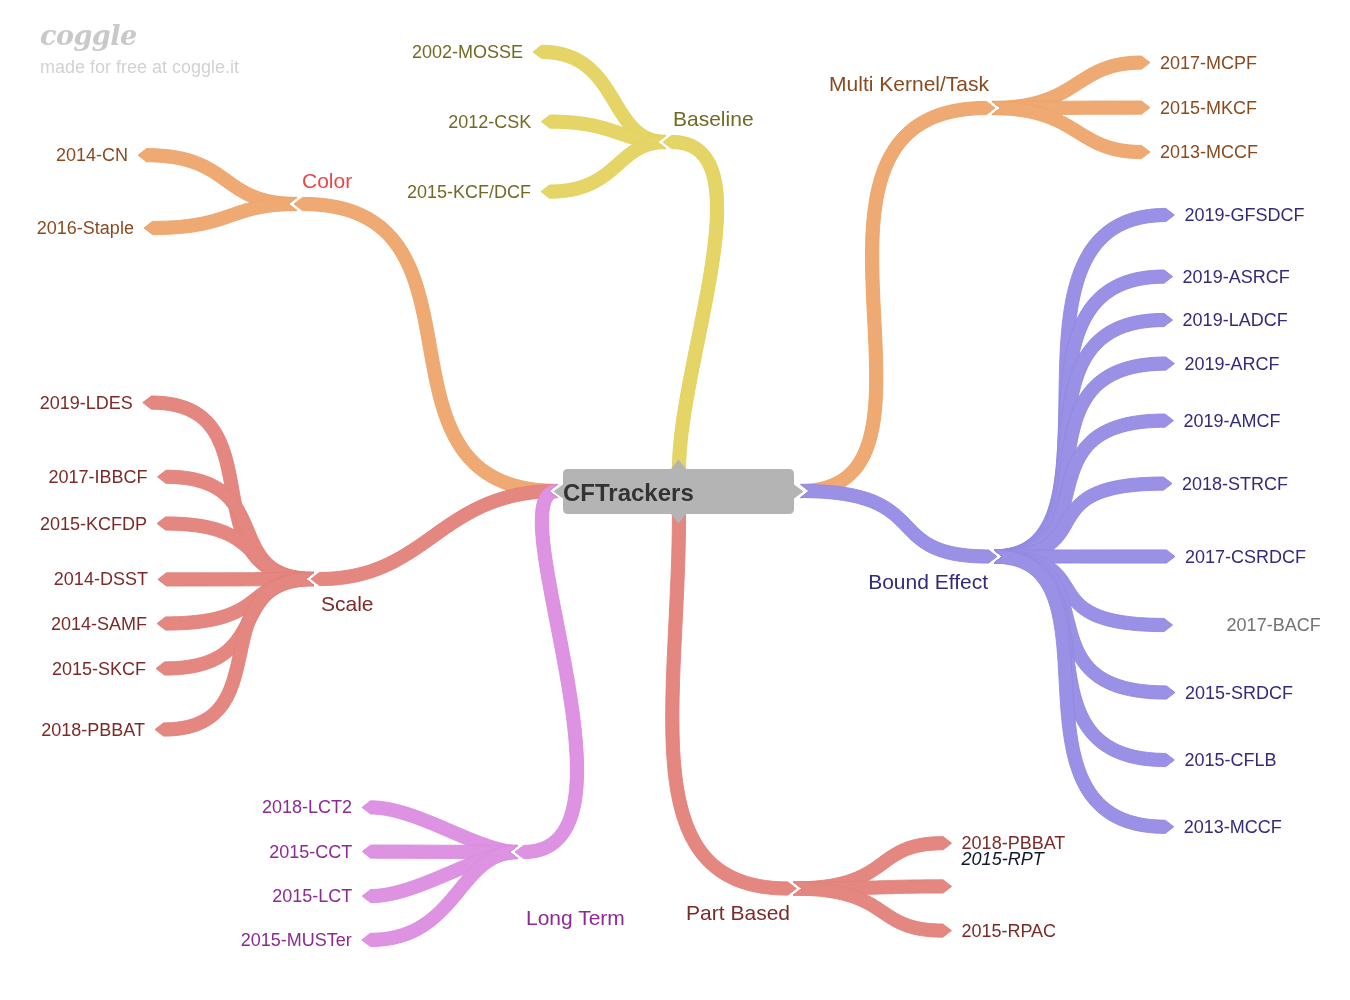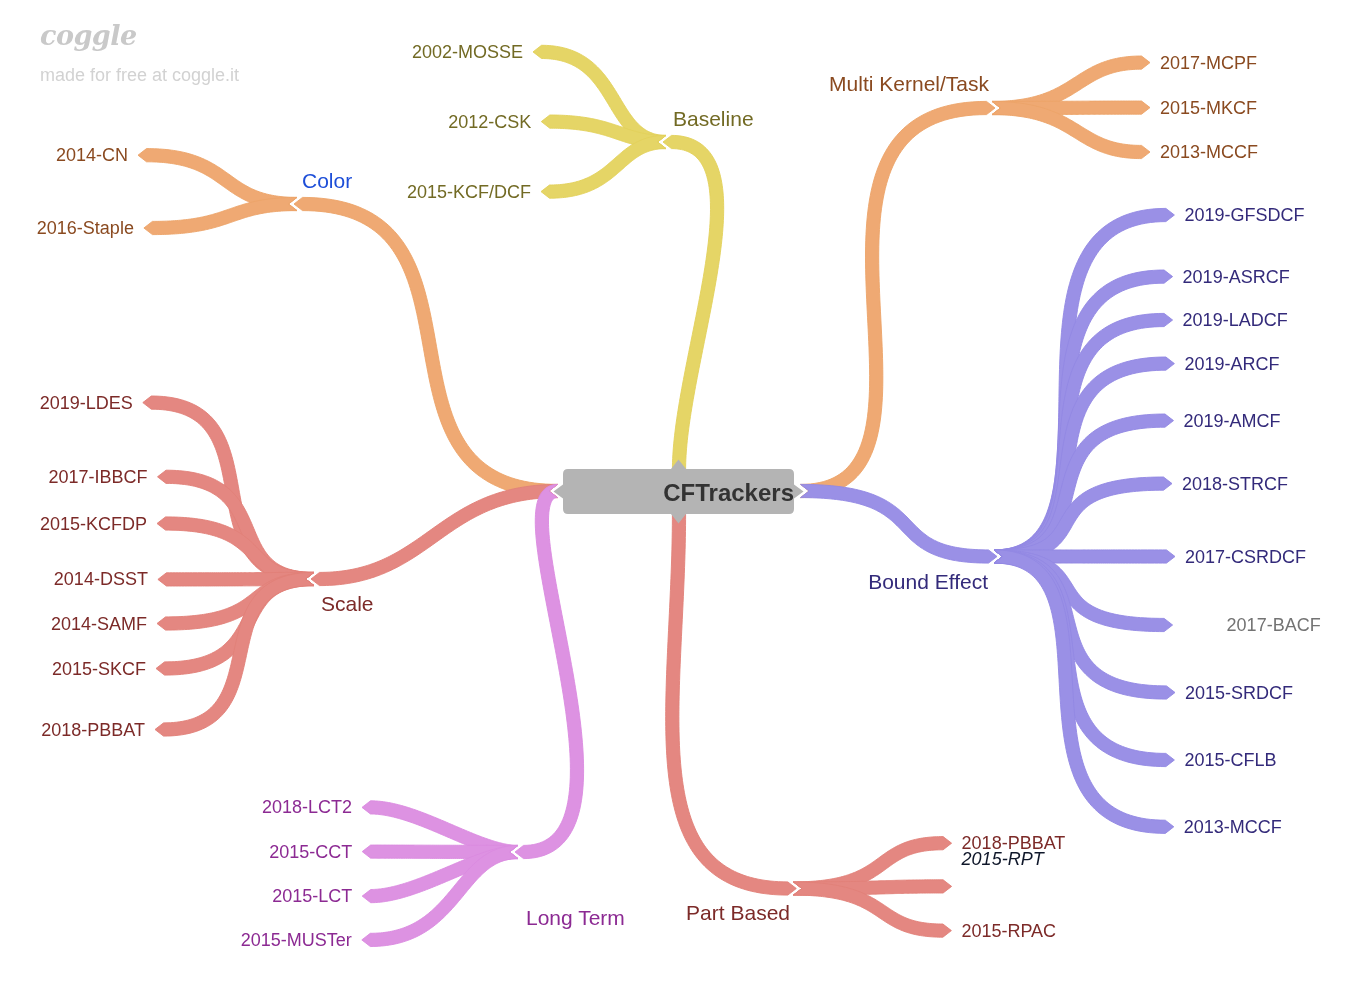--- a/index.html
+++ b/index.html
@@ -6,21 +6,21 @@
   html,body{margin:0;padding:0;width:1350px;height:1000px;background:#ffffff;overflow:hidden;}
   body{font-family:"Liberation Sans",sans-serif;-webkit-font-smoothing:antialiased;}
   #canvas{position:relative;width:1336px;height:1000px;}
   #branches,#rootlayer{position:absolute;left:0;top:0;width:1350px;height:1000px;}
   .label{position:absolute;white-space:nowrap;font-size:18px;line-height:1;}
   .label.main{font-size:21px;}
   .label.r{transform:translate(0,-50%);}
   .label.l{transform:translate(-100%,-50%);}
   #brand{position:absolute;left:40px;top:20px;}
   #brand .bw{font-family:"DejaVu Serif",serif;font-style:italic;font-weight:700;font-size:27px;color:#c9c9c9;letter-spacing:-0.5px;}
-  #brand .bs{font-size:18px;color:#d2d2d2;margin-top:14px;}
+  #brand .bs{font-size:18px;color:#d2d2d2;margin-top:6px;}
   #roottext{position:absolute;font-weight:bold;font-size:24px;color:#333;white-space:nowrap;}
 </style>
 </head>
 <body>
 
 <div id="canvas">
   <svg id="branches" viewBox="0 0 1350 1000">
       <path d="M557.50 484.40L551.44 484.31L545.62 484.04L540.03 483.61L534.66 483.00L529.52 482.24L524.60 481.31L519.89 480.24L515.38 479.02L511.08 477.66L506.96 476.16L503.03 474.52L499.29 472.76L495.71 470.87L492.30 468.86L489.04 466.73L485.94 464.49L482.98 462.13L480.16 459.65L477.47 457.07L474.91 454.38L472.46 451.58L470.14 448.67L467.92 445.66L465.81 442.55L463.80 439.35L461.89 436.04L460.08 432.65L458.35 429.16L456.71 425.59L455.16 421.93L453.68 418.19L452.27 414.38L450.94 410.50L449.67 406.55L448.47 402.53L447.32 398.46L446.23 394.32L445.19 390.14L444.19 385.91L443.24 381.64L442.32 377.32L441.43 372.97L440.57 368.59L439.73 364.18L438.90 359.75L438.10 355.29L437.30 350.83L436.50 346.35L435.70 341.86L434.90 337.37L434.08 332.87L433.25 328.39L432.39 323.91L431.52 319.44L430.61 314.98L429.66 310.55L428.67 306.14L427.64 301.75L426.55 297.40L425.41 293.07L424.21 288.79L422.93 284.55L421.59 280.35L420.16 276.20L418.65 272.10L417.06 268.06L415.36 264.08L413.56 260.16L411.66 256.32L409.64 252.55L407.51 248.85L405.25 245.24L402.86 241.72L400.33 238.29L397.66 234.96L394.85 231.73L391.89 228.62L388.77 225.62L385.49 222.75L382.05 220.01L378.44 217.40L374.67 214.93L370.72 212.60L366.61 210.43L362.31 208.41L357.83 206.54L353.18 204.85L348.33 203.31L343.30 201.95L338.08 200.76L332.66 199.75L327.05 198.91L321.23 198.25L315.20 197.78L308.96 197.50L302.50 197.40L294.00 204.00L302.50 210.60L308.56 210.69L314.38 210.96L319.97 211.39L325.34 212.00L330.48 212.76L335.40 213.69L340.11 214.76L344.62 215.98L348.92 217.34L353.04 218.84L356.97 220.48L360.71 222.24L364.29 224.13L367.70 226.14L370.96 228.27L374.06 230.51L377.02 232.87L379.84 235.35L382.53 237.93L385.09 240.62L387.54 243.42L389.86 246.33L392.08 249.34L394.19 252.45L396.20 255.65L398.11 258.96L399.92 262.35L401.65 265.84L403.29 269.41L404.84 273.07L406.32 276.81L407.73 280.62L409.06 284.50L410.33 288.45L411.53 292.47L412.68 296.54L413.77 300.68L414.81 304.86L415.81 309.09L416.76 313.36L417.68 317.68L418.57 322.03L419.43 326.41L420.27 330.82L421.10 335.25L421.90 339.71L422.70 344.17L423.50 348.65L424.30 353.14L425.10 357.63L425.92 362.13L426.75 366.61L427.61 371.09L428.48 375.56L429.39 380.02L430.34 384.45L431.33 388.86L432.36 393.25L433.45 397.60L434.59 401.93L435.79 406.21L437.07 410.45L438.41 414.65L439.84 418.80L441.35 422.90L442.94 426.94L444.64 430.92L446.44 434.84L448.34 438.68L450.36 442.45L452.49 446.15L454.75 449.76L457.14 453.28L459.67 456.71L462.34 460.04L465.15 463.27L468.11 466.38L471.23 469.38L474.51 472.25L477.95 474.99L481.56 477.60L485.33 480.07L489.28 482.40L493.39 484.57L497.69 486.59L502.17 488.46L506.82 490.15L511.67 491.69L516.70 493.05L521.92 494.24L527.34 495.25L532.95 496.09L538.77 496.75L544.80 497.22L551.04 497.50L557.50 497.60L549.00 491.00Z" fill="#efa973" stroke="#eca469" stroke-width="0.9" stroke-linejoin="round"></path>
       <path d="M297.00 197.40L294.68 197.38L292.42 197.34L290.22 197.27L288.08 197.16L286.00 197.03L283.97 196.88L282.00 196.69L280.08 196.48L278.21 196.25L276.39 195.99L274.62 195.71L272.90 195.41L271.22 195.09L269.59 194.74L268.00 194.38L266.45 193.99L264.94 193.59L263.47 193.17L262.03 192.73L260.63 192.27L259.26 191.80L257.92 191.31L256.62 190.80L255.34 190.28L254.08 189.75L252.85 189.20L251.65 188.63L250.46 188.06L249.29 187.47L248.15 186.86L247.02 186.25L245.90 185.62L244.80 184.98L243.71 184.33L242.63 183.66L241.56 182.99L240.50 182.31L239.44 181.61L238.39 180.91L237.34 180.20L236.30 179.48L235.25 178.75L234.21 178.01L233.16 177.27L232.11 176.52L231.06 175.76L230.00 175.00L228.93 174.24L227.86 173.47L226.77 172.70L225.68 171.92L224.57 171.14L223.45 170.37L222.32 169.59L221.17 168.81L220.00 168.04L218.81 167.27L217.61 166.50L216.38 165.74L215.13 164.98L213.86 164.23L212.57 163.48L211.25 162.75L209.90 162.02L208.53 161.30L207.12 160.60L205.69 159.91L204.23 159.23L202.73 158.56L201.20 157.91L199.64 157.27L198.04 156.65L196.41 156.05L194.74 155.47L193.04 154.90L191.29 154.36L189.50 153.83L187.68 153.33L185.81 152.84L183.90 152.39L181.94 151.95L179.94 151.54L177.89 151.15L175.79 150.79L173.65 150.45L171.46 150.14L169.21 149.85L166.91 149.60L164.56 149.37L162.16 149.17L159.69 149.00L157.18 148.86L154.60 148.74L151.96 148.66L149.26 148.62L146.50 148.60L138.00 155.20L146.50 161.80L149.10 161.82L151.64 161.86L154.11 161.94L156.52 162.04L158.87 162.17L161.15 162.33L163.38 162.51L165.54 162.72L167.65 162.96L169.70 163.22L171.70 163.50L173.64 163.81L175.53 164.14L177.38 164.49L179.17 164.86L180.92 165.24L182.62 165.65L184.27 166.08L185.89 166.53L187.46 166.99L188.99 167.47L190.49 167.96L191.95 168.47L193.37 169.00L194.76 169.54L196.12 170.09L197.45 170.66L198.76 171.24L200.03 171.83L201.28 172.44L202.51 173.05L203.71 173.68L204.90 174.32L206.07 174.97L207.21 175.63L208.35 176.30L209.47 176.98L210.57 177.67L211.67 178.37L212.75 179.07L213.83 179.79L214.90 180.51L215.96 181.24L217.02 181.97L218.08 182.71L219.13 183.46L220.18 184.21L221.24 184.96L222.30 185.72L223.36 186.49L224.43 187.25L225.50 188.02L226.58 188.79L227.67 189.55L228.77 190.32L229.88 191.09L231.01 191.85L232.15 192.62L233.30 193.37L234.47 194.13L235.66 194.88L236.87 195.62L238.10 196.35L239.35 197.08L240.62 197.79L241.92 198.50L243.24 199.20L244.59 199.88L245.96 200.55L247.36 201.20L248.80 201.84L250.26 202.47L251.75 203.07L253.28 203.66L254.83 204.23L256.43 204.78L258.05 205.32L259.72 205.82L261.42 206.31L263.15 206.78L264.93 207.22L266.75 207.63L268.61 208.03L270.51 208.39L272.45 208.73L274.44 209.05L276.47 209.34L278.55 209.60L280.67 209.83L282.85 210.03L285.08 210.20L287.35 210.34L289.68 210.45L292.07 210.53L294.50 210.58L297.00 210.60L288.50 204.00Z" fill="#efa973" stroke="#eca469" stroke-width="0.9" stroke-linejoin="round"></path>
       <path d="M297.00 197.40L294.82 197.41L292.69 197.43L290.60 197.47L288.55 197.52L286.55 197.59L284.59 197.68L282.67 197.77L280.79 197.89L278.95 198.01L277.15 198.15L275.39 198.30L273.66 198.46L271.96 198.64L270.30 198.83L268.67 199.03L267.07 199.24L265.51 199.46L263.97 199.69L262.47 199.94L260.99 200.19L259.53 200.45L258.11 200.73L256.71 201.01L255.33 201.30L253.97 201.60L252.64 201.90L251.33 202.22L250.04 202.54L248.77 202.86L247.52 203.20L246.29 203.53L245.07 203.88L243.87 204.23L242.69 204.58L241.52 204.94L240.36 205.30L239.21 205.66L238.08 206.03L236.95 206.40L235.84 206.77L234.73 207.14L233.63 207.52L232.54 207.89L231.45 208.26L230.36 208.64L229.28 209.01L228.20 209.39L227.12 209.76L226.05 210.13L224.96 210.50L223.88 210.87L222.79 211.24L221.70 211.60L220.60 211.96L219.50 212.32L218.38 212.68L217.26 213.03L216.12 213.38L214.97 213.73L213.81 214.07L212.63 214.40L211.44 214.74L210.23 215.06L209.00 215.39L207.75 215.71L206.48 216.02L205.18 216.32L203.86 216.63L202.52 216.92L201.15 217.21L199.76 217.49L198.33 217.76L196.88 218.03L195.39 218.29L193.87 218.54L192.32 218.78L190.73 219.02L189.11 219.24L187.45 219.46L185.75 219.67L184.01 219.86L182.23 220.05L180.41 220.23L178.54 220.39L176.63 220.55L174.68 220.69L172.68 220.82L170.63 220.94L168.53 221.04L166.39 221.14L164.19 221.21L161.94 221.28L159.64 221.33L157.28 221.37L154.87 221.39L152.40 221.40L143.90 228.00L152.40 234.60L154.95 234.59L157.45 234.57L159.89 234.53L162.28 234.48L164.62 234.41L166.91 234.33L169.15 234.23L171.34 234.12L173.49 233.99L175.59 233.86L177.64 233.71L179.66 233.55L181.62 233.37L183.55 233.18L185.44 232.99L187.29 232.78L189.10 232.56L190.87 232.33L192.60 232.09L194.30 231.83L195.97 231.57L197.60 231.30L199.20 231.02L200.77 230.74L202.31 230.44L203.82 230.14L205.30 229.83L206.75 229.51L208.17 229.18L209.57 228.85L210.95 228.51L212.30 228.17L213.63 227.82L214.93 227.47L216.22 227.11L217.48 226.75L218.73 226.38L219.96 226.01L221.17 225.64L222.36 225.26L223.54 224.89L224.70 224.51L225.85 224.13L226.99 223.75L228.12 223.37L229.23 223.00L230.34 222.62L231.43 222.24L232.52 221.86L233.61 221.49L234.68 221.11L235.76 220.74L236.83 220.37L237.89 220.01L238.96 219.65L240.03 219.29L241.10 218.93L242.17 218.58L243.24 218.23L244.32 217.89L245.41 217.55L246.50 217.22L247.60 216.89L248.71 216.57L249.83 216.25L250.97 215.94L252.12 215.63L253.28 215.33L254.46 215.04L255.66 214.75L256.87 214.47L258.11 214.20L259.36 213.94L260.64 213.68L261.95 213.43L263.28 213.19L264.63 212.96L266.01 212.74L267.43 212.52L268.87 212.32L270.34 212.12L271.85 211.94L273.39 211.76L274.96 211.60L276.57 211.45L278.22 211.31L279.90 211.18L281.63 211.06L283.40 210.95L285.21 210.86L287.06 210.78L288.95 210.72L290.89 210.67L292.88 210.63L294.92 210.61L297.00 210.60L288.50 204.00Z" fill="#efa973" stroke="#eca469" stroke-width="0.9" stroke-linejoin="round"></path>
@@ -62,23 +62,23 @@
       <path d="M793.30 895.10L796.22 895.10L799.07 895.10L801.86 895.09L804.58 895.09L807.24 895.08L809.84 895.08L812.37 895.07L814.85 895.06L817.27 895.05L819.63 895.04L821.94 895.02L824.19 895.01L826.39 894.99L828.54 894.98L830.64 894.96L832.68 894.94L834.68 894.93L836.63 894.91L838.54 894.89L840.40 894.86L842.21 894.84L843.99 894.82L845.72 894.80L847.42 894.77L849.07 894.75L850.69 894.72L852.27 894.69L853.82 894.67L855.33 894.64L856.81 894.61L858.26 894.58L859.67 894.55L861.06 894.52L862.43 894.49L863.76 894.46L865.07 894.43L866.35 894.40L867.62 894.37L868.86 894.34L870.08 894.31L871.28 894.28L872.46 894.24L873.63 894.21L874.78 894.18L875.91 894.15L877.03 894.11L878.14 894.08L879.24 894.05L880.33 894.01L881.41 893.98L882.48 893.95L883.55 893.92L884.61 893.88L885.67 893.85L886.72 893.82L887.78 893.79L888.83 893.76L889.89 893.72L890.94 893.69L892.01 893.66L893.07 893.63L894.14 893.60L895.22 893.57L896.31 893.54L897.41 893.51L898.52 893.48L899.64 893.46L900.78 893.43L901.93 893.40L903.09 893.38L904.28 893.35L905.48 893.33L906.70 893.30L907.94 893.28L909.21 893.26L910.49 893.23L911.81 893.21L913.15 893.19L914.51 893.17L915.91 893.16L917.33 893.14L918.79 893.12L920.28 893.10L921.80 893.09L923.35 893.08L924.94 893.06L926.57 893.05L928.24 893.04L929.95 893.03L931.69 893.02L933.48 893.02L935.31 893.01L937.19 893.01L939.11 893.00L941.08 893.00L943.10 893.00L951.60 886.40L943.10 879.80L941.07 879.80L939.10 879.80L937.16 879.81L935.28 879.81L933.43 879.82L931.64 879.82L929.88 879.83L928.16 879.84L926.48 879.85L924.84 879.86L923.24 879.88L921.67 879.89L920.14 879.91L918.64 879.92L917.17 879.94L915.74 879.96L914.33 879.97L912.95 879.99L911.60 880.02L910.28 880.04L908.98 880.06L907.70 880.08L906.44 880.11L905.21 880.13L904.00 880.15L902.80 880.18L901.63 880.21L900.46 880.23L899.32 880.26L898.19 880.29L897.07 880.32L895.96 880.35L894.87 880.38L893.78 880.41L892.70 880.44L891.63 880.47L890.56 880.50L889.50 880.53L888.44 880.56L887.38 880.59L886.32 880.62L885.26 880.66L884.21 880.69L883.14 880.72L882.08 880.75L881.01 880.79L879.93 880.82L878.84 880.85L877.75 880.89L876.64 880.92L875.53 880.95L874.40 880.98L873.25 881.02L872.10 881.05L870.92 881.08L869.73 881.11L868.52 881.14L867.29 881.18L866.03 881.21L864.76 881.24L863.46 881.27L862.13 881.30L860.78 881.33L859.40 881.36L857.99 881.39L856.55 881.41L855.08 881.44L853.58 881.47L852.05 881.50L850.47 881.52L848.87 881.55L847.22 881.57L845.54 881.60L843.81 881.62L842.05 881.64L840.24 881.66L838.39 881.69L836.50 881.71L834.55 881.73L832.56 881.74L830.53 881.76L828.44 881.78L826.30 881.80L824.11 881.81L821.86 881.82L819.57 881.84L817.21 881.85L814.80 881.86L812.33 881.87L809.80 881.88L807.21 881.88L804.55 881.89L801.84 881.89L799.06 881.90L796.21 881.90L793.30 881.90L801.80 888.50Z" fill="#e48781" stroke="#e18078" stroke-width="0.9" stroke-linejoin="round"></path>
       <path d="M793.30 895.10L796.34 895.11L799.29 895.15L802.17 895.22L804.97 895.31L807.69 895.42L810.34 895.56L812.92 895.72L815.42 895.91L817.86 896.11L820.23 896.34L822.53 896.59L824.76 896.86L826.93 897.14L829.04 897.45L831.09 897.77L833.08 898.12L835.01 898.47L836.88 898.85L838.70 899.24L840.47 899.64L842.18 900.06L843.85 900.49L845.47 900.94L847.04 901.40L848.56 901.87L850.05 902.35L851.49 902.85L852.89 903.35L854.25 903.86L855.58 904.39L856.87 904.92L858.13 905.46L859.36 906.01L860.56 906.57L861.74 907.13L862.88 907.71L864.01 908.29L865.11 908.87L866.19 909.47L867.25 910.07L868.30 910.67L869.33 911.28L870.35 911.90L871.35 912.52L872.35 913.15L873.34 913.78L874.32 914.42L875.29 915.06L876.26 915.70L877.23 916.35L878.20 917.00L879.17 917.65L880.14 918.30L881.12 918.96L882.10 919.61L883.09 920.27L884.08 920.93L885.09 921.58L886.11 922.23L887.14 922.88L888.18 923.52L889.24 924.17L890.32 924.80L891.42 925.43L892.53 926.05L893.67 926.66L894.82 927.27L896.01 927.86L897.21 928.45L898.44 929.02L899.70 929.58L900.98 930.12L902.30 930.65L903.64 931.16L905.01 931.66L906.42 932.14L907.85 932.61L909.33 933.05L910.83 933.48L912.37 933.88L913.95 934.26L915.57 934.63L917.23 934.97L918.92 935.29L920.66 935.58L922.44 935.86L924.27 936.11L926.14 936.33L928.06 936.53L930.02 936.71L932.04 936.85L934.10 936.98L936.22 937.07L938.39 937.14L940.62 937.19L942.90 937.20L951.40 930.60L942.90 924.00L940.78 923.99L938.73 923.95L936.73 923.88L934.79 923.80L932.91 923.68L931.09 923.55L929.32 923.39L927.61 923.21L925.95 923.01L924.33 922.79L922.77 922.55L921.25 922.29L919.78 922.02L918.35 921.72L916.96 921.41L915.61 921.08L914.30 920.74L913.03 920.38L911.79 920.00L910.58 919.62L909.40 919.21L908.25 918.80L907.13 918.37L906.03 917.92L904.96 917.47L903.90 917.00L902.87 916.52L901.85 916.03L900.85 915.52L899.86 915.01L898.88 914.48L897.92 913.94L896.96 913.39L896.01 912.83L895.06 912.26L894.12 911.68L893.18 911.09L892.24 910.49L891.30 909.88L890.36 909.26L889.41 908.63L888.46 907.99L887.51 907.35L886.54 906.70L885.56 906.04L884.58 905.38L883.58 904.71L882.56 904.04L881.54 903.37L880.49 902.69L879.43 902.01L878.35 901.33L877.25 900.65L876.12 899.96L874.98 899.28L873.81 898.61L872.61 897.93L871.39 897.26L870.14 896.60L868.86 895.94L867.55 895.28L866.21 894.64L864.84 894.00L863.43 893.37L861.99 892.75L860.51 892.14L859.00 891.55L857.45 890.96L855.86 890.39L854.22 889.83L852.55 889.29L850.83 888.76L849.07 888.24L847.26 887.74L845.41 887.26L843.51 886.80L841.56 886.35L839.56 885.92L837.50 885.51L835.40 885.12L833.24 884.75L831.02 884.40L828.75 884.07L826.41 883.76L824.02 883.47L821.56 883.21L819.05 882.97L816.46 882.75L813.81 882.55L811.10 882.38L808.31 882.24L805.46 882.12L802.53 882.02L799.53 881.96L796.45 881.91L793.30 881.90L801.80 888.50Z" fill="#e48781" stroke="#e18078" stroke-width="0.9" stroke-linejoin="round"></path>
     </svg>
   <div id="brand">
     <div class="bw">coggle</div>
     <div class="bs">made for free at coggle.it</div>
   </div>
   <svg id="rootlayer" viewBox="0 0 1350 1000">
       <path d="M568 469L671 469L678.5 459.5L686 469L789 469Q794 469 794 474L794 484.5L803.5 491.5L794 498.5L794 509Q794 514 789 514L686 514L678.5 523.5L671 514L568 514Q563 514 563 509L563 498.5L553.5 491.5L563 484.5L563 474Q563 469 568 469Z" fill="#b4b4b4"></path>
     </svg>
-  <div id="roottext" style="left: 563px; top: 478.5px; width: 231px; text-align: right; color: rgb(51, 51, 51);">CFTrackers</div>
+  <div id="roottext" style="left: 563px; top: 478.5px; width: 231px; text-align: left; color: rgb(51, 51, 51);">CFTrackers</div>
   <div id="labels">
-      <div class="label r main" style="left: 302px; top: 180px; color: #1d4ed8;">Color</div>
+      <div class="label r main" style="left: 302px; top: 180px; color: #ef4444;">Color</div>
       <div class="label l" style="left: 128px; top: 155.2px; color: rgb(138, 74, 32);">2014-CN</div>
       <div class="label l" style="left: 133.9px; top: 228px; color: rgb(138, 74, 32);">2016-Staple</div>
       <div class="label r main" style="left: 673px; top: 118px; color: rgb(114, 106, 36);">Baseline</div>
       <div class="label l" style="left: 523px; top: 51.9px; color: rgb(114, 106, 36);">2002-MOSSE</div>
       <div class="label l" style="left: 531.3px; top: 121.6px; color: rgb(114, 106, 36);">2012-CSK</div>
       <div class="label l" style="left: 531px; top: 191.6px; color: rgb(114, 106, 36);">2015-KCF/DCF</div>
       <div class="label l main" style="left: 989px; top: 83px; color: rgb(138, 74, 32);">Multi Kernel/Task</div>
       <div class="label r" style="left: 1160px; top: 62.6px; color: rgb(138, 74, 32);">2017-MCPF</div>
       <div class="label r" style="left: 1160px; top: 107.6px; color: rgb(138, 74, 32);">2015-MKCF</div>
       <div class="label r" style="left: 1160px; top: 152px; color: rgb(138, 74, 32);">2013-MCCF</div>

